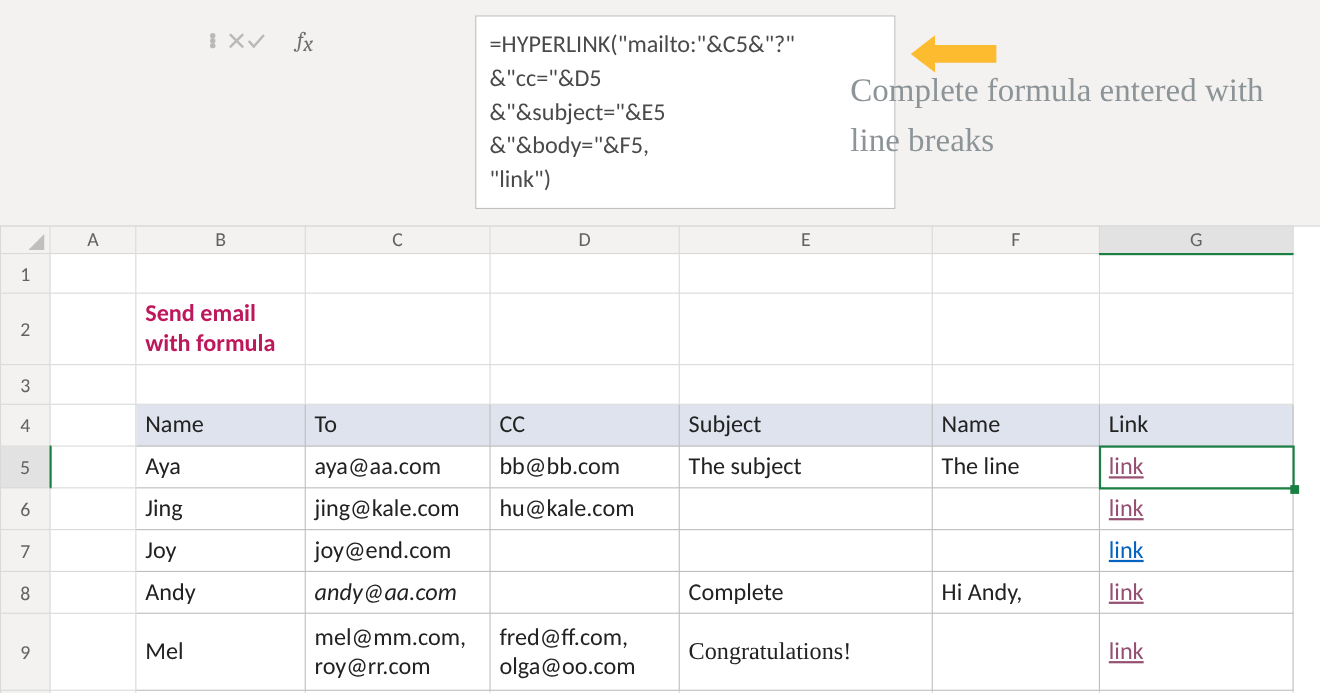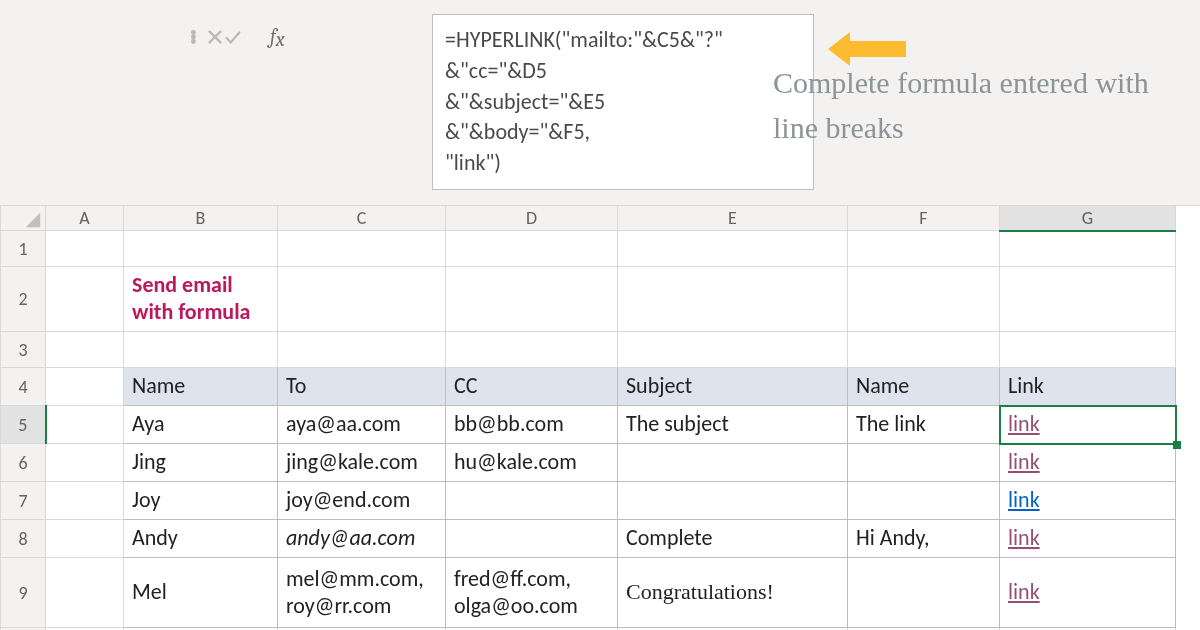--- a/index.html
+++ b/index.html
@@ -212,21 +212,21 @@
             <td class="tbl-border" style="border-color: rgb(189, 189, 189);">
               <div class="cell">aya@aa.com</div>
             </td>
             <td class="tbl-border" style="border-color: rgb(189, 189, 189);">
               <div class="cell">bb@bb.com</div>
             </td>
             <td class="tbl-border" style="border-color: rgb(189, 189, 189);">
               <div class="cell">The subject</div>
             </td>
             <td class="tbl-border" style="border-color: rgb(189, 189, 189);">
-              <div class="cell">The link</div>
+              <div class="cell">The line</div>
             </td>
             <td class="tbl-border" style="border-color: rgb(189, 189, 189);">
               <div class="cell">
                 <span class="linkpurple">link</span>
               </div>
             </td>
           </tr>
           <tr style="height: 36px;">
             <th>6</th>
             <td>

